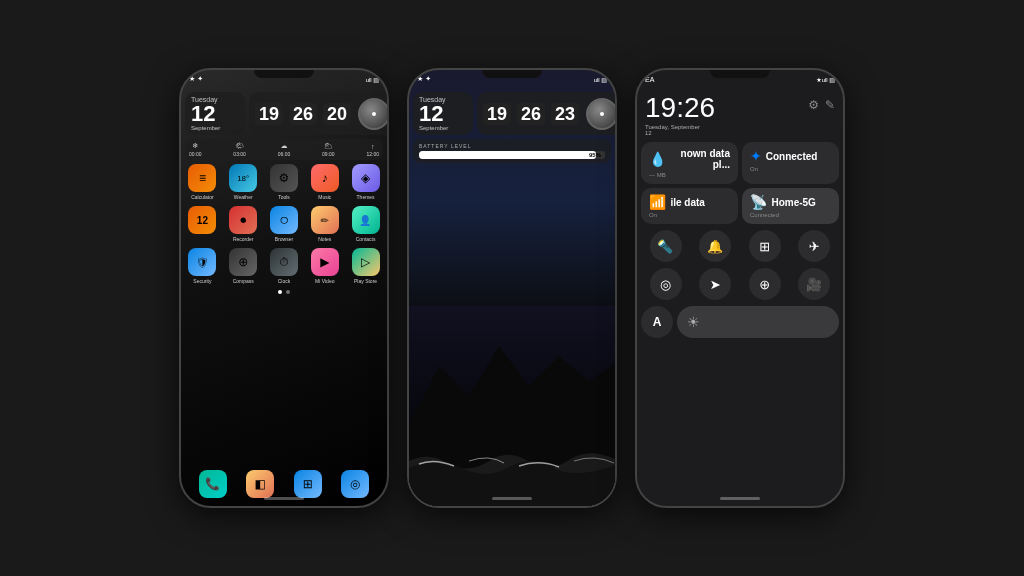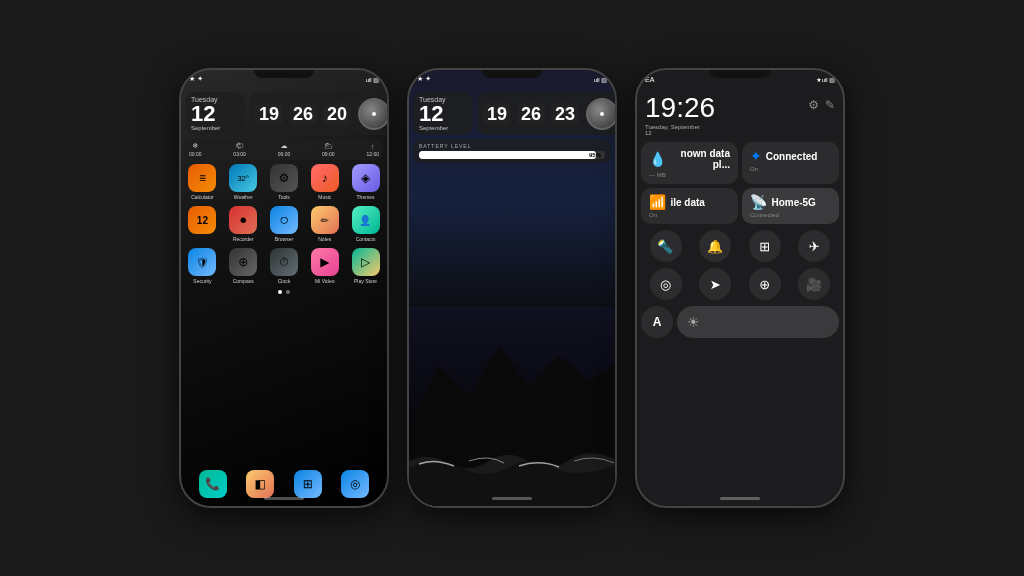--- a/index.html
+++ b/index.html
@@ -380,21 +380,21 @@
         </div>
     </div>
 
     <div class="apps-section">
       <div class="app-row">
         <div class="app-icon">
             <div class="app-icon-img icon-calc">≡</div>
             <span class="app-label">Calculator</span>
           </div>
         <div class="app-icon">
-            <div class="app-icon-img icon-weather" style="font-size:8px;">32°</div>
+            <div class="app-icon-img icon-weather" style="font-size:8px;">18°</div>
             <span class="app-label">Weather</span>
           </div>
         <div class="app-icon">
             <div class="app-icon-img icon-tools">⚙</div>
             <span class="app-label">Tools</span>
           </div>
         <div class="app-icon">
             <div class="app-icon-img icon-music">♪</div>
             <span class="app-label">Music</span>
           </div>

